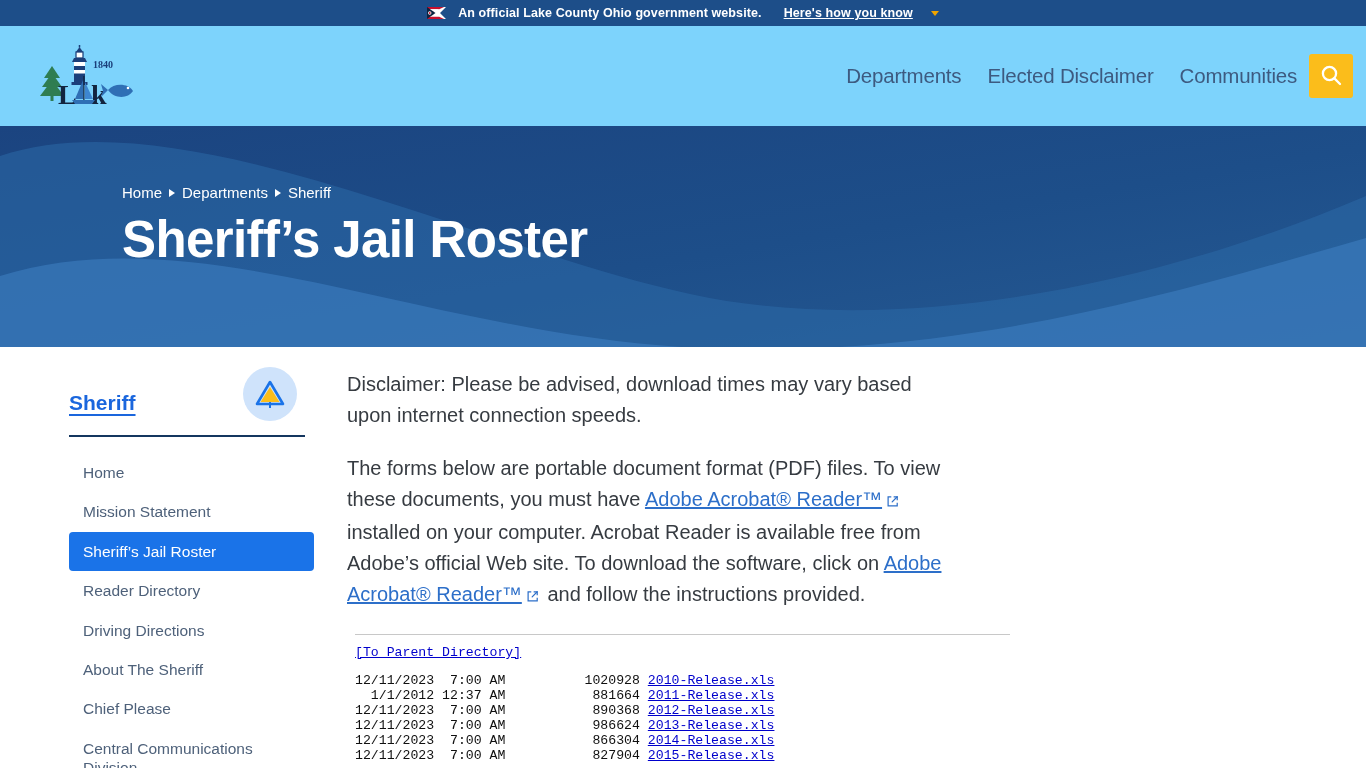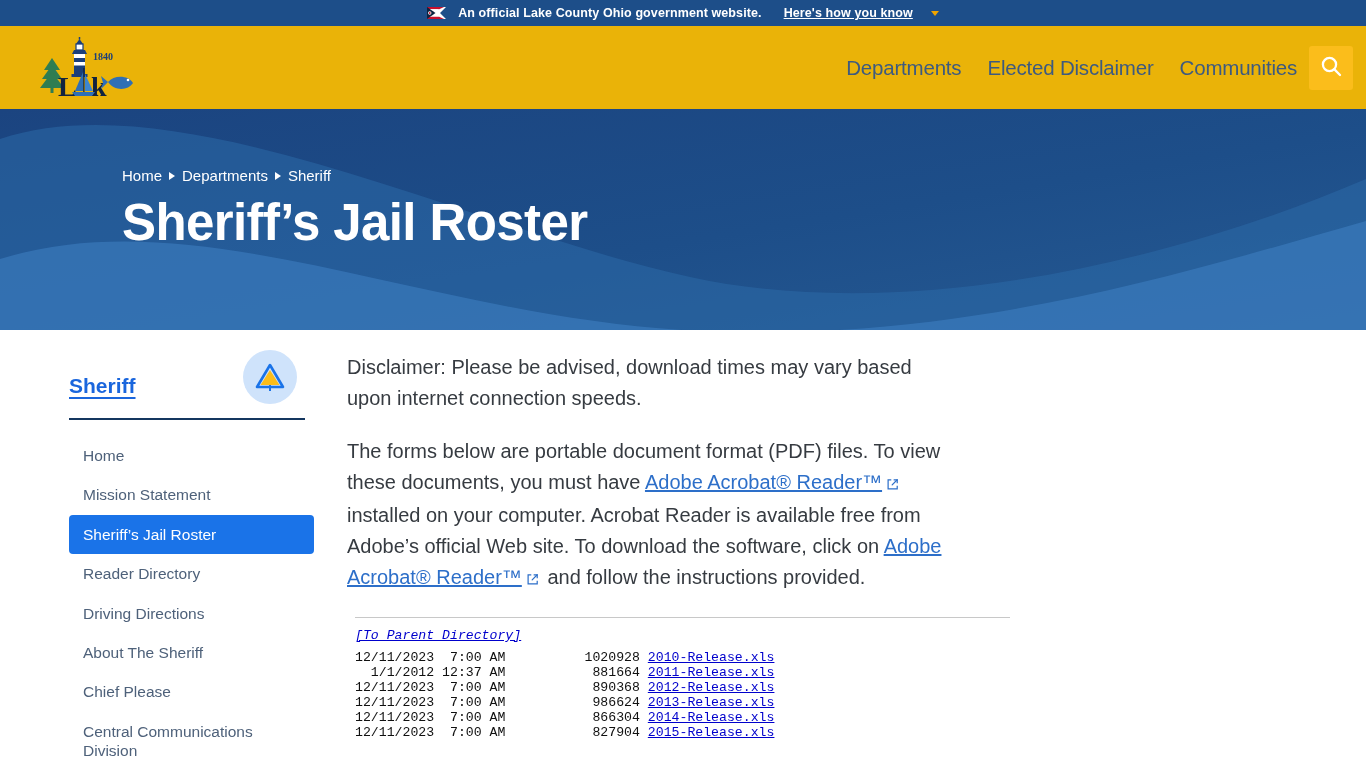--- a/index.html
+++ b/index.html
@@ -42,22 +42,22 @@
     width: 0; height: 0;
     border-left: 4.5px solid transparent;
     border-right: 4.5px solid transparent;
     border-top: 5px solid #f0a500;
     margin-left: 6px;
     vertical-align: middle;
   }
 
   
   .site-header {
-    height: 83px;
-    background: #eab308;
+    height: 100px;
+    background: #7dd3fc;
     display: flex;
     align-items: center;
     padding: 0 0 0 30px;
     position: relative;
   }
   .logo { width: 110px; height: 62px; flex: 0 0 auto; }
   .header-nav {
     margin-left: auto;
     display: flex;
     align-items: center;
@@ -224,21 +224,21 @@
     font-size: 13.2px;
     line-height: 15px;
     margin-left: 8px;
     white-space: pre;
     color: #101010;
   }
   .dir-listing a {
     color: #0000cc;
     text-decoration: underline;
   }
-  .parent-link { display: block; margin-bottom: 7px; font-style: italic; }
+  .parent-link { display: block; margin-bottom: 13px; }
 </style>
 </head>
 <body>
 
 <div class="gov-banner">
   <span class="ohio-flag">
     <svg viewBox="0 0 38 24" width="19" height="12">
       <path d="M0 0 H38 L26 12 L38 24 H0 Z" fill="#ffffff"></path>
       <path d="M0 0 H38 L30 8 H0 Z" fill="#c8102e" opacity="0"></path>
       <path d="M0 0 H34 L24.5 4.7 H0 Z" fill="#c8102e"></path>

